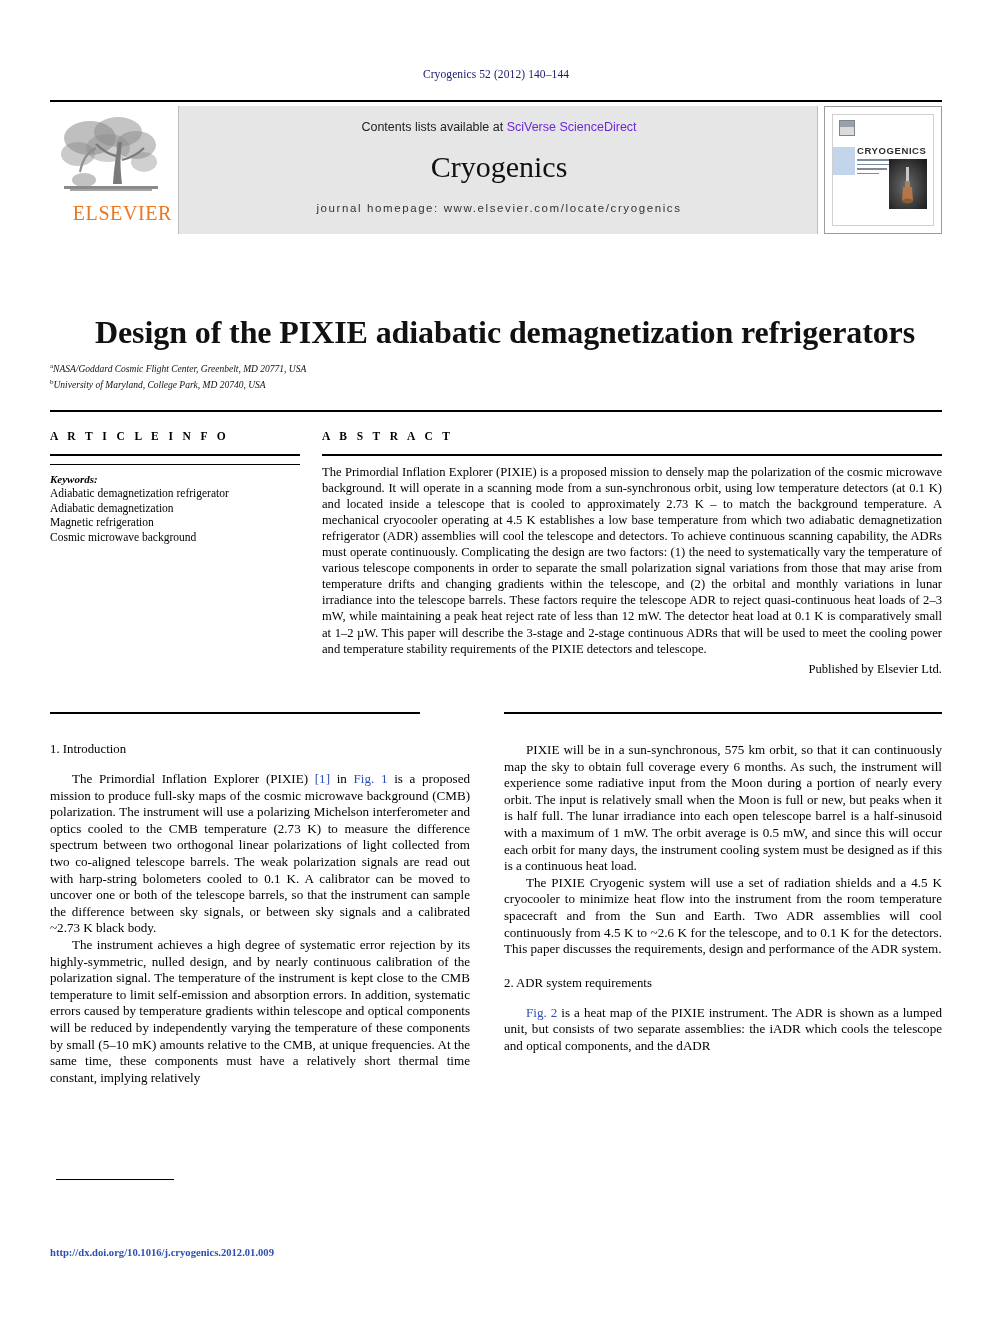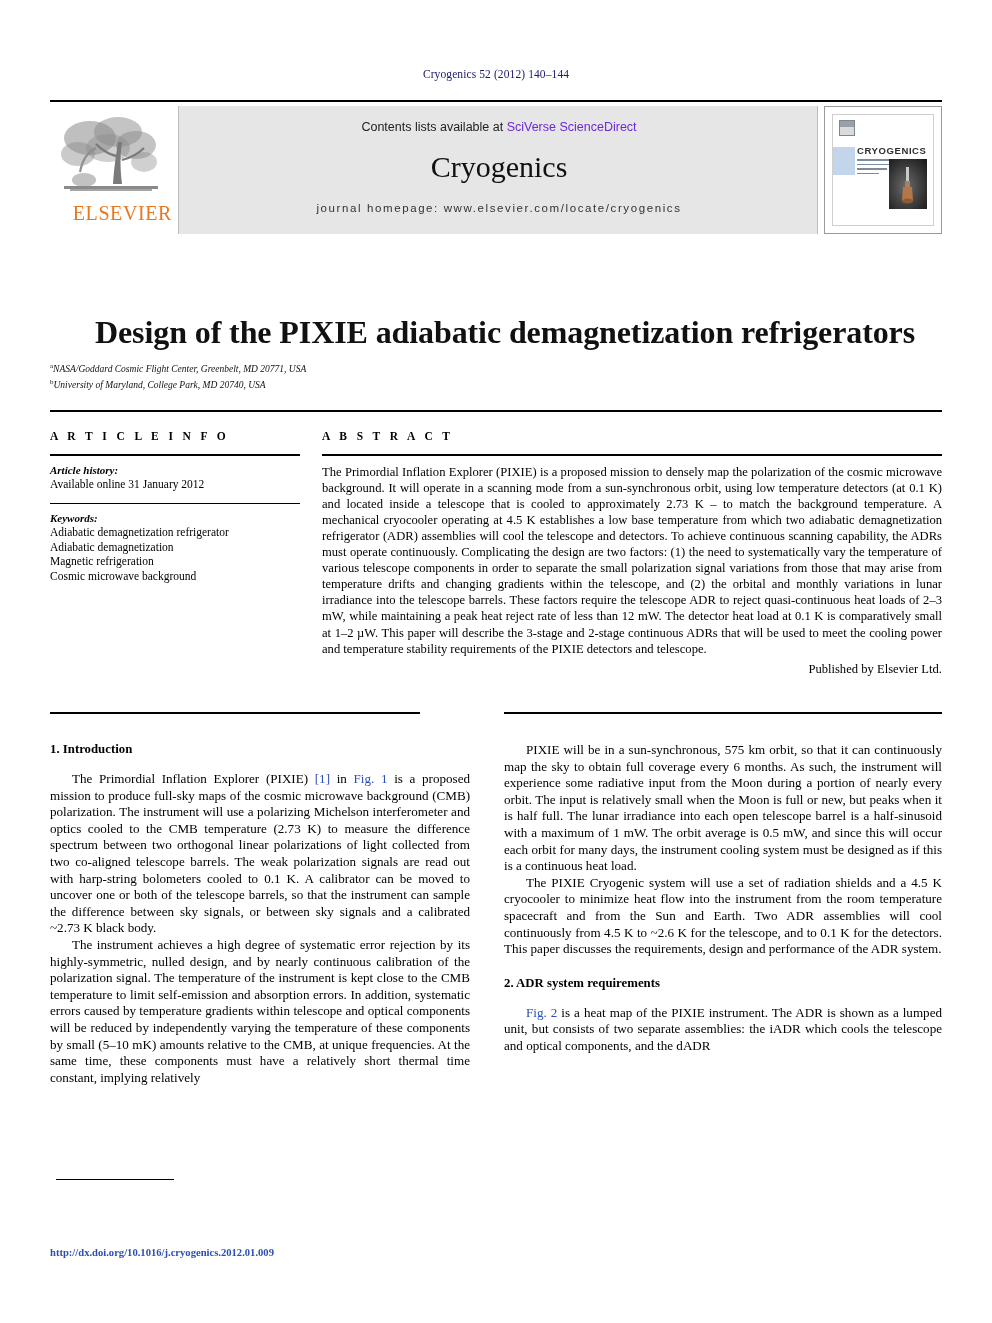--- a/index.html
+++ b/index.html
@@ -304,21 +304,21 @@
     width: 420px;
   }
   .col-right {
     position: absolute;
     left: 504px;
     top: 742px;
     width: 438px;
   }
   .body-head {
     font-size: 12.8px;
-    font-weight: bold;
+    font-weight: normal;
     margin: 0 0 14px 0;
   }
   .body-head.spaced { margin-top: 18px; }
   p.body-p {
     font-size: 13.1px;
     line-height: 16.6px;
     text-align: justify;
     margin: 0;
     text-indent: 22px;
   }
@@ -423,24 +423,20 @@
   <div class="affils">
     <div><sup>a</sup><span>NASA/Goddard Cosmic Flight Center, Greenbelt, MD 20771, USA</span></div>
     <div><sup>b</sup><span>University of Maryland, College Park, MD 20740, USA</span></div>
   </div>
 
   <div class="band-rule"></div>
 
   <div class="col-info">
     <div class="sec-head">A R T I C L E   I N F O</div>
     <div class="hr-thin"></div>
-    <div class="info-block">
-      <div class="info-label">Article history:</div>
-      <div class="info-text">Available online 31 January 2012</div>
-    </div>
     <div class="hr-thin"></div>
     <div class="info-block">
       <div class="info-label">Keywords:</div>
       <div class="kw-list">
         <div>Adiabatic demagnetization refrigerator</div>
         <div>Adiabatic demagnetization</div>
         <div>Magnetic refrigeration</div>
         <div>Cosmic microwave background</div>
       </div>
     </div>

